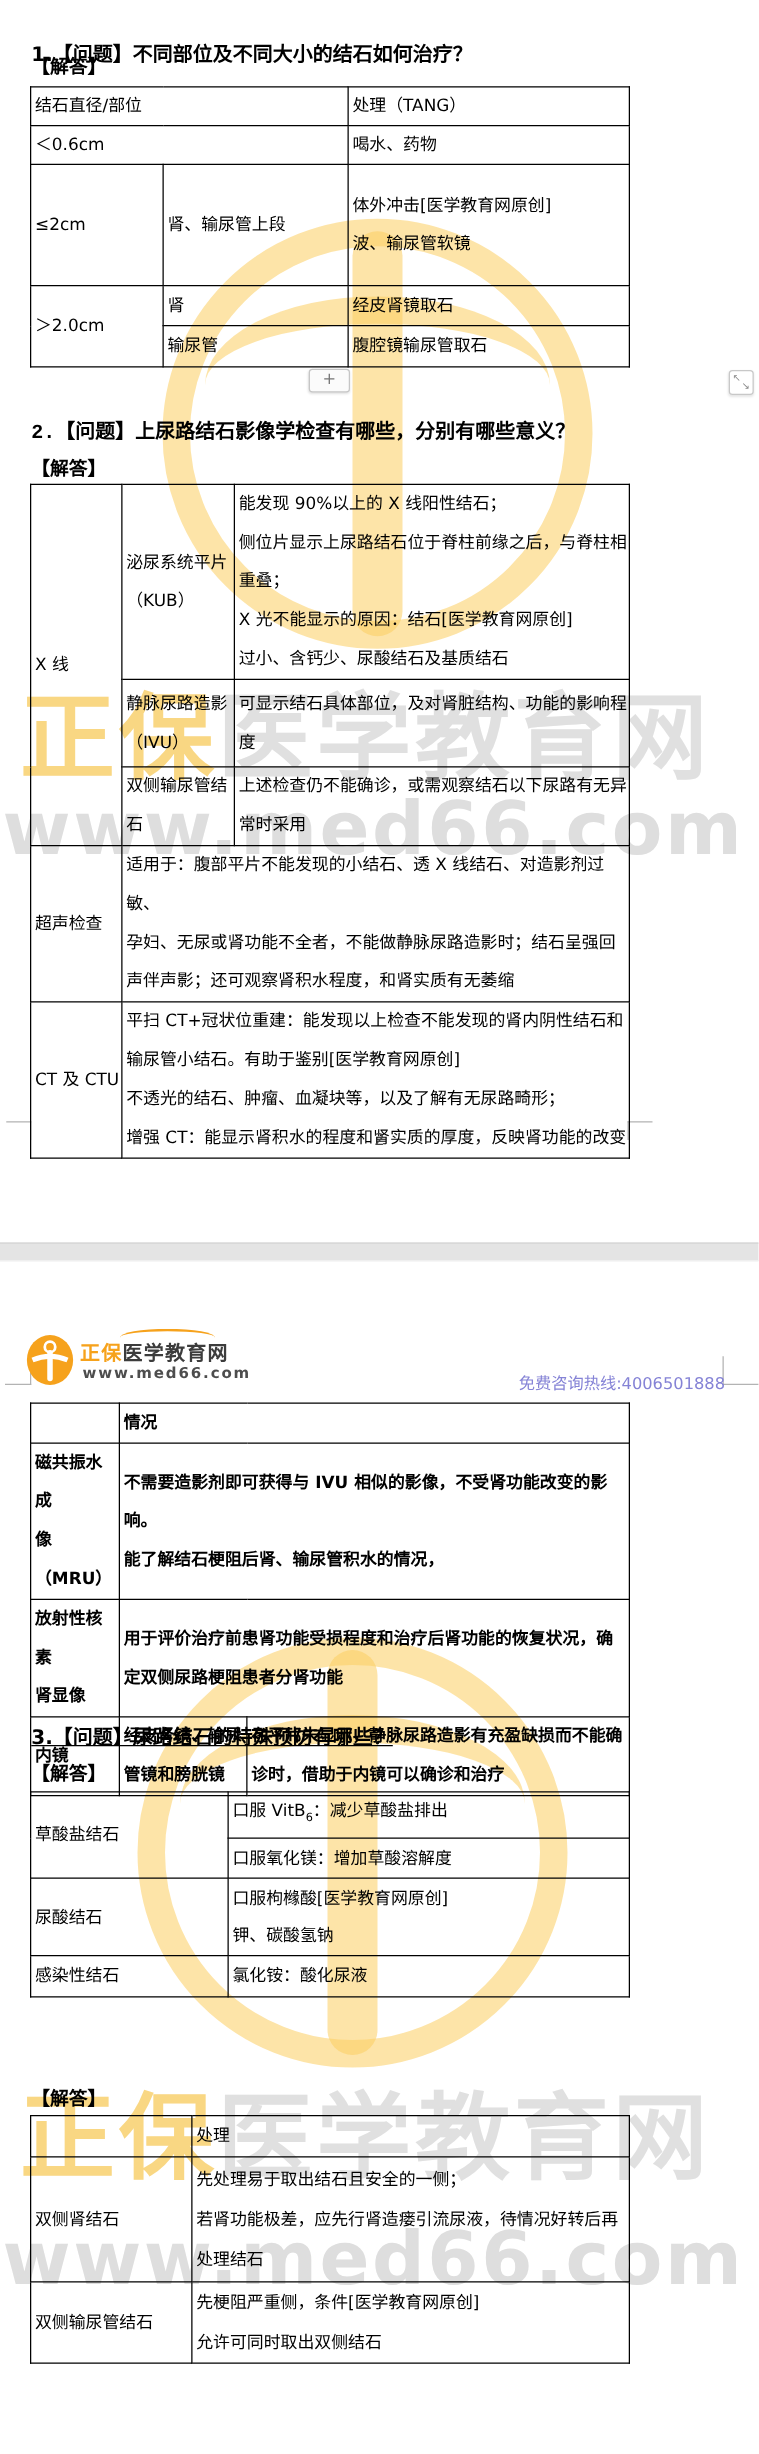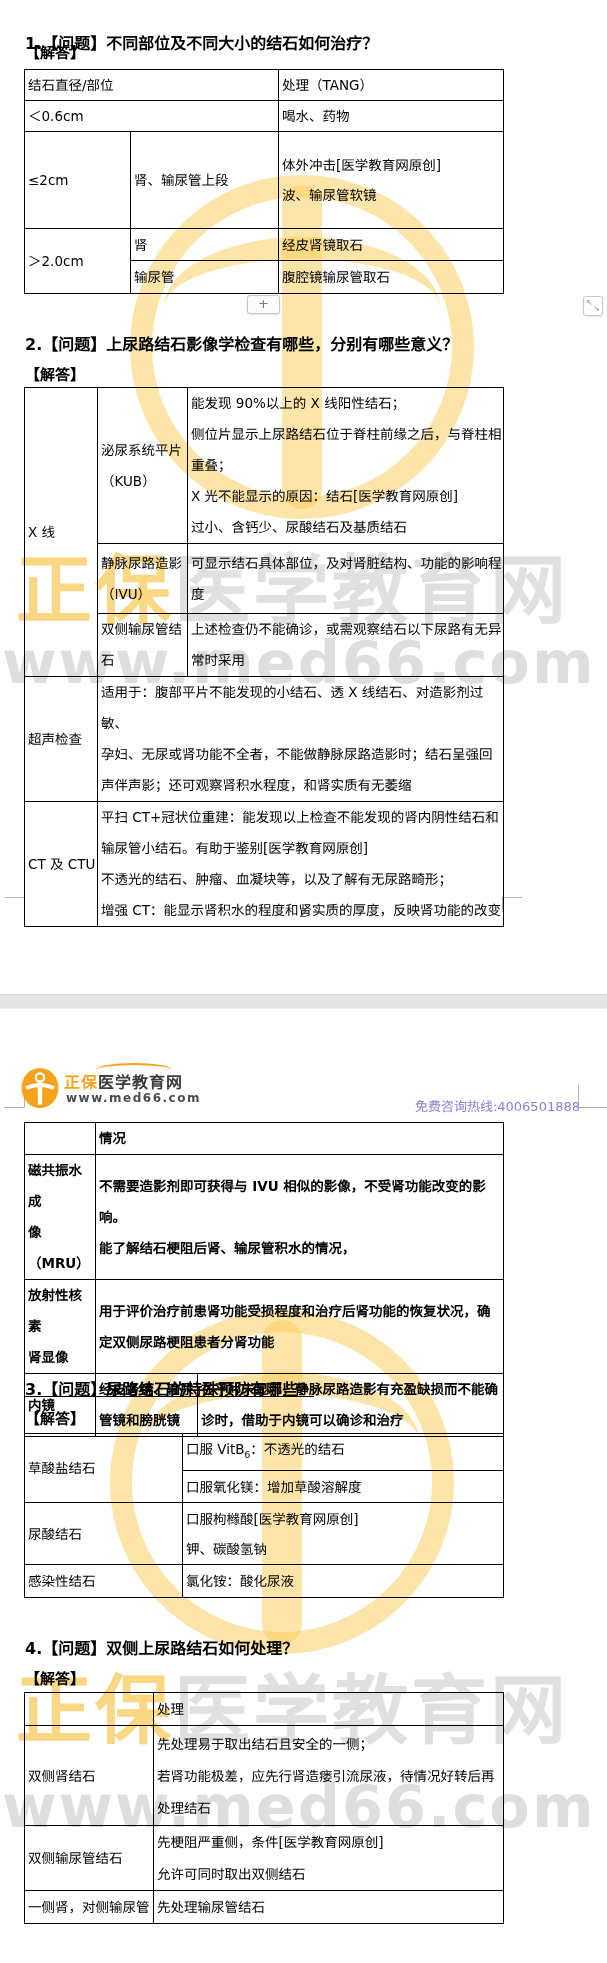--- a/index.html
+++ b/index.html
@@ -116,21 +116,21 @@
     </tr>
   </tbody>
     </table>
 
   <div class="add-btn">+</div>
   <div class="resize-handle">
     <span class="rz rz1">↖</span>
     <span class="rz rz2">↘</span>
   </div>
 
-  <h2 class="q" style="top:331px;">2.【问题】上尿路结石影像学检查有哪些，分别有哪些意义？</h2>
+  <h2 class="q" style="top:331px;font-family:Liberation Mono, monospace;">2.【问题】上尿路结石影像学检查有哪些，分别有哪些意义？</h2>
   <div class="ans" style="top:363px;">【解答】</div>
 
   <table class="t t2" style="top:387px;">
     <colgroup>
         <col style="width:73px">
         <col style="width:90px">
         <col style="width:316px">
       </colgroup>
     <tbody>
         <tr style="height:156px">
@@ -236,38 +236,37 @@
   <div class="ans" style="top:1407px;">【解答】</div>
 
   <table class="t t4" style="top:1433px;">
     <colgroup>
         <col style="width:158px">
         <col style="width:321px">
       </colgroup>
     <tbody>
         <tr style="height:37px">
       <td rowspan="2">草酸盐结石</td>
-      <td><span>口服 VitB</span><sub>6</sub><span>：不透光的结石</span></td>
+      <td><span>口服 VitB</span><sub>6</sub><span>：减少草酸盐排出</span></td>
     </tr>
     <tr style="height:32px">
       <td>口服氧化镁：增加草酸溶解度</td>
     </tr>
     <tr style="height:62px">
       <td>尿酸结石</td>
       <td>口服枸橼酸[医学教育网原创]
 钾、碳酸氢钠</td>
     </tr>
     <tr style="height:33px">
       <td>感染性结石</td>
       <td>氯化铵：酸化尿液</td>
     </tr>
   </tbody>
     </table>
 
-  <h2 class="q" style="top:1635px;">4.【问题】双侧上尿路结石如何处理？</h2>
   <div class="ans" style="top:1667px;">【解答】</div>
 
   <table class="t t5" style="top:1692px;">
     <colgroup>
         <col style="width:129px">
         <col style="width:350px">
       </colgroup>
     <tbody>
         <tr style="height:30px">
       <td></td>
@@ -277,20 +276,16 @@
       <td>双侧肾结石</td>
       <td>先处理易于取出结石且安全的一侧；
 若肾功能极差，应先行肾造瘘引流尿液，待情况好转后再
 处理结石</td>
     </tr>
     <tr style="height:63px">
       <td>双侧输尿管结石</td>
       <td>先梗阻严重侧，条件[医学教育网原创]
 允许可同时取出双侧结石</td>
     </tr>
-    <tr style="height:31px">
-      <td>一侧肾，对侧输尿管</td>
-      <td>先处理输尿管结石</td>
-    </tr>
   </tbody>
     </table>
 
 </div>
 
 </body></html>

